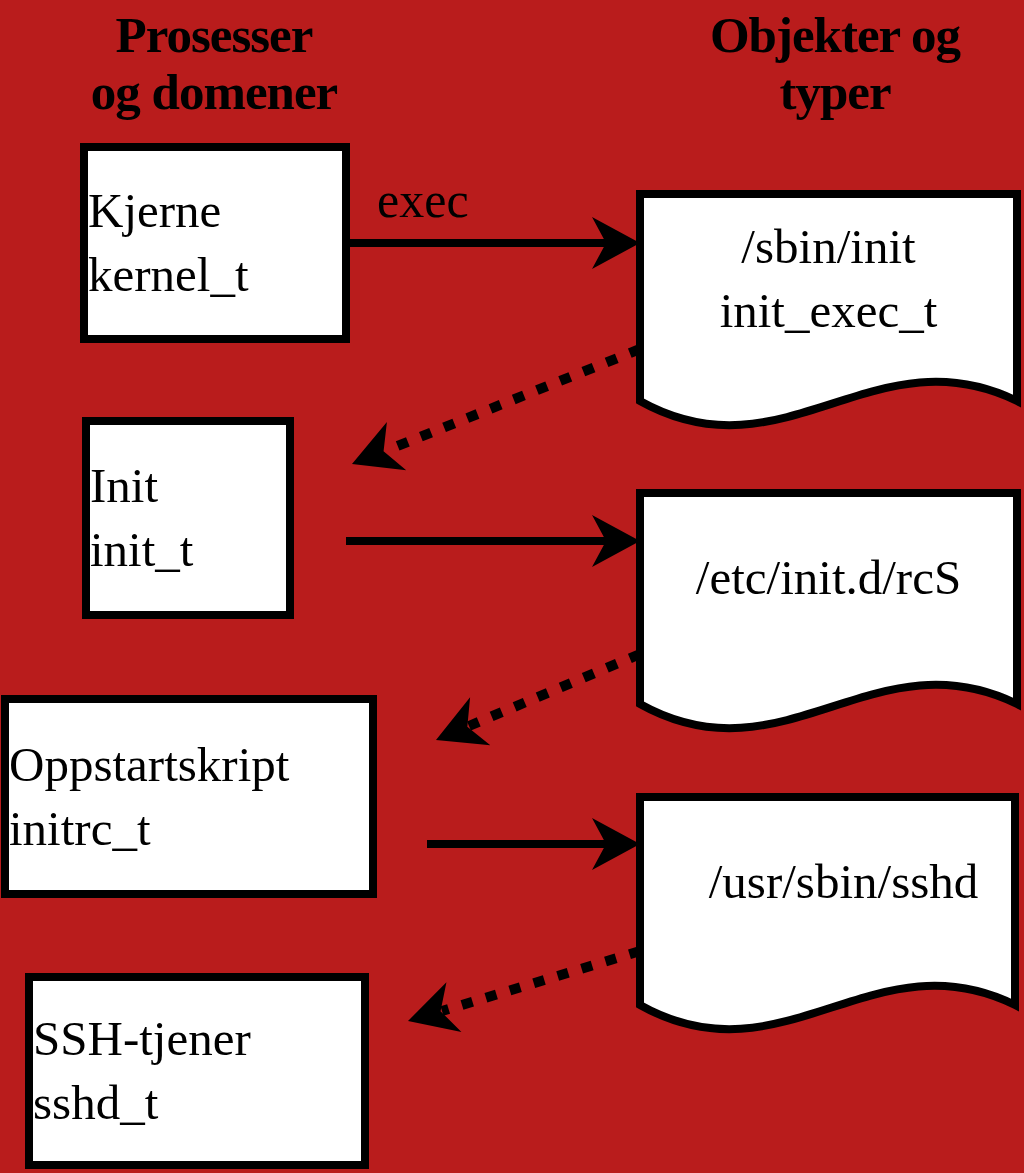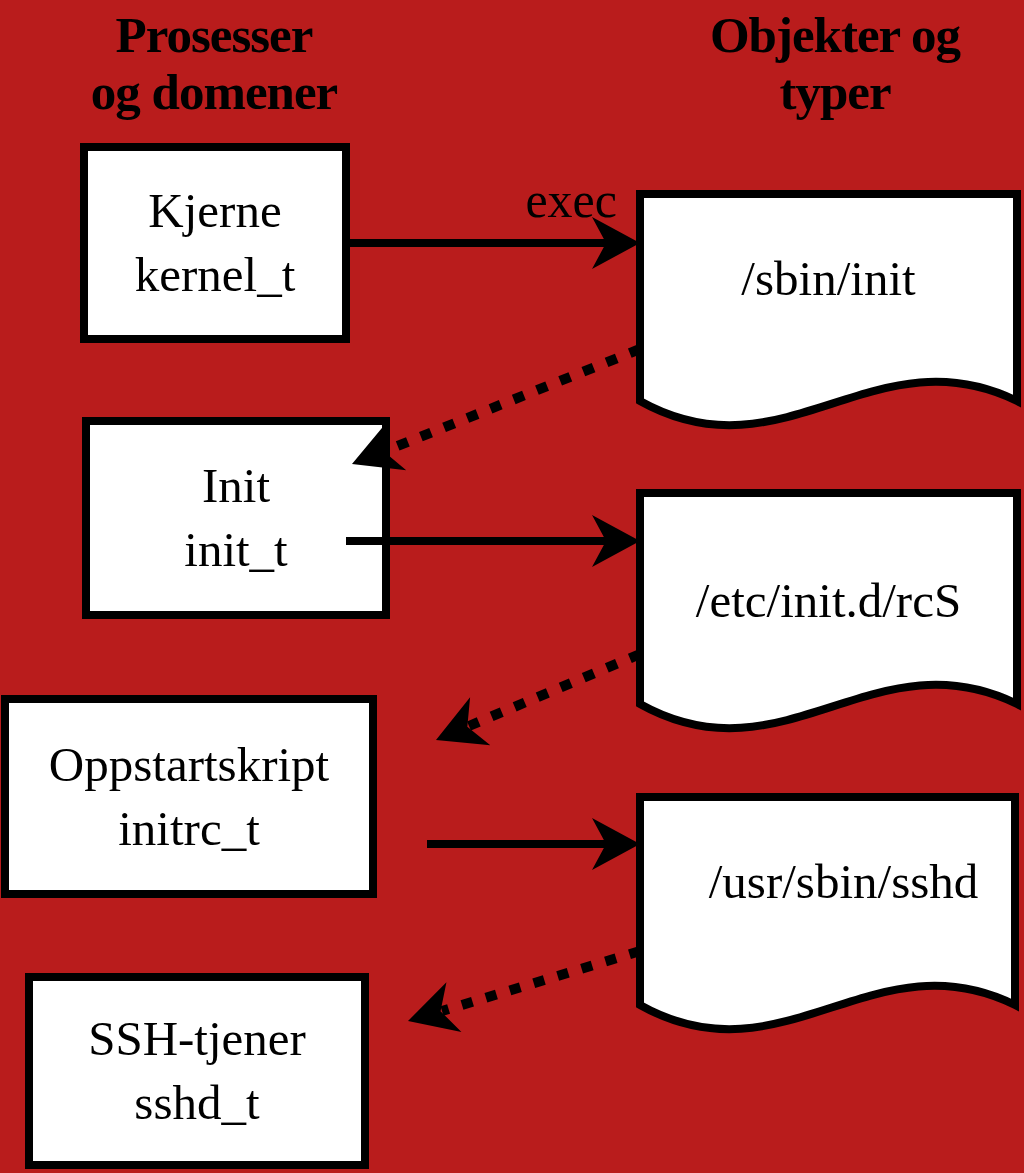--- a/index.html
+++ b/index.html
@@ -6,31 +6,31 @@
   .canvas{
     position:relative;width:1024px;height:1173px;background:#b91c1c;
     font-family:Liberation Serif, serif;color:#000;overflow:hidden;
   }
   .hdr{
     position:absolute;top:7px;width:400px;text-align:center;
     font-weight:bold;font-size:51px;line-height:57px;letter-spacing:-1px;z-index:3;
   }
   .pbox{
     position:absolute;box-sizing:border-box;border:8px solid #000;background:#fff;
-    display:flex;flex-direction:column;align-items:center;justify-content:center;
+    display:flex;flex-direction:column;align-items:flex-start;justify-content:center;
     font-size:49px;line-height:64px;text-align:center;z-index:1;
   }
   .overlay{position:absolute;left:0;top:0;z-index:2;}
   .dtext{
     position:absolute;display:flex;flex-direction:column;align-items:center;justify-content:center;
     font-size:49px;line-height:64px;text-align:left;z-index:3;
   }
   .exec-label{
     position:absolute;left:377px;top:172px;width:240px;height:56px;
-    font-size:50px;line-height:56px;text-align:right;z-index:3;
+    font-size:50px;line-height:56px;text-align:left;z-index:3;
   }
   .shape{fill:#ffffff;stroke:#000000;stroke-width:8;}
   .aline{stroke:#000000;stroke-width:8;}
   .dline{stroke:#000000;stroke-width:10;stroke-dasharray:11 14;}
   .ahead{fill:#000000;stroke:none;}
 </style>
 </head>
 <body>
 
 <div class="canvas">
@@ -41,21 +41,21 @@
   </div>
   <div class="hdr" style="left:635px;">
     <div>Objekter og</div>
     <div>typer</div>
   </div>
 
   <div class="pbox" style="left:80px;top:143px;width:270px;height:200px;">
     <div>Kjerne</div>
     <div>kernel_t</div>
   </div>
-  <div class="pbox" style="left:82px;top:417px;width:308px;height:202px;">
+  <div class="pbox" style="left:82px;top:417px;width:212px;height:202px;">
     <div>Init</div>
     <div>init_t</div>
   </div>
   <div class="pbox" style="left:1px;top:695px;width:376px;height:203px;">
     <div>Oppstartskript</div>
     <div>initrc_t</div>
   </div>
   <div class="pbox" style="left:25px;top:973px;width:344px;height:196px;">
     <div>SSH-tjener</div>
     <div>sshd_t</div>
@@ -97,21 +97,22 @@
       <g transform="translate(408,1021) rotate(163.2)">
         <polygon class="ahead" points="0,0 -48,-26 -34,0 -48,26"></polygon>
       </g>
     </g>
   </svg>
 
   <div class="exec-label">exec</div>
 
   <div class="dtext" style="left:640px;top:196px;width:377px;height:166px;">
     <div>/sbin/init</div>
+    <div>init_exec_t</div>
   </div>
-  <div class="dtext" style="left:640px;top:518px;width:377px;height:166px;">
+  <div class="dtext" style="left:640px;top:495px;width:377px;height:166px;">
     <div>/etc/init.d/rcS</div>
   </div>
   <div class="dtext" style="left:656px;top:799px;width:375px;height:166px;">
     <div>/usr/sbin/sshd</div>
   </div>
 
 </div>
 
 </body></html>

